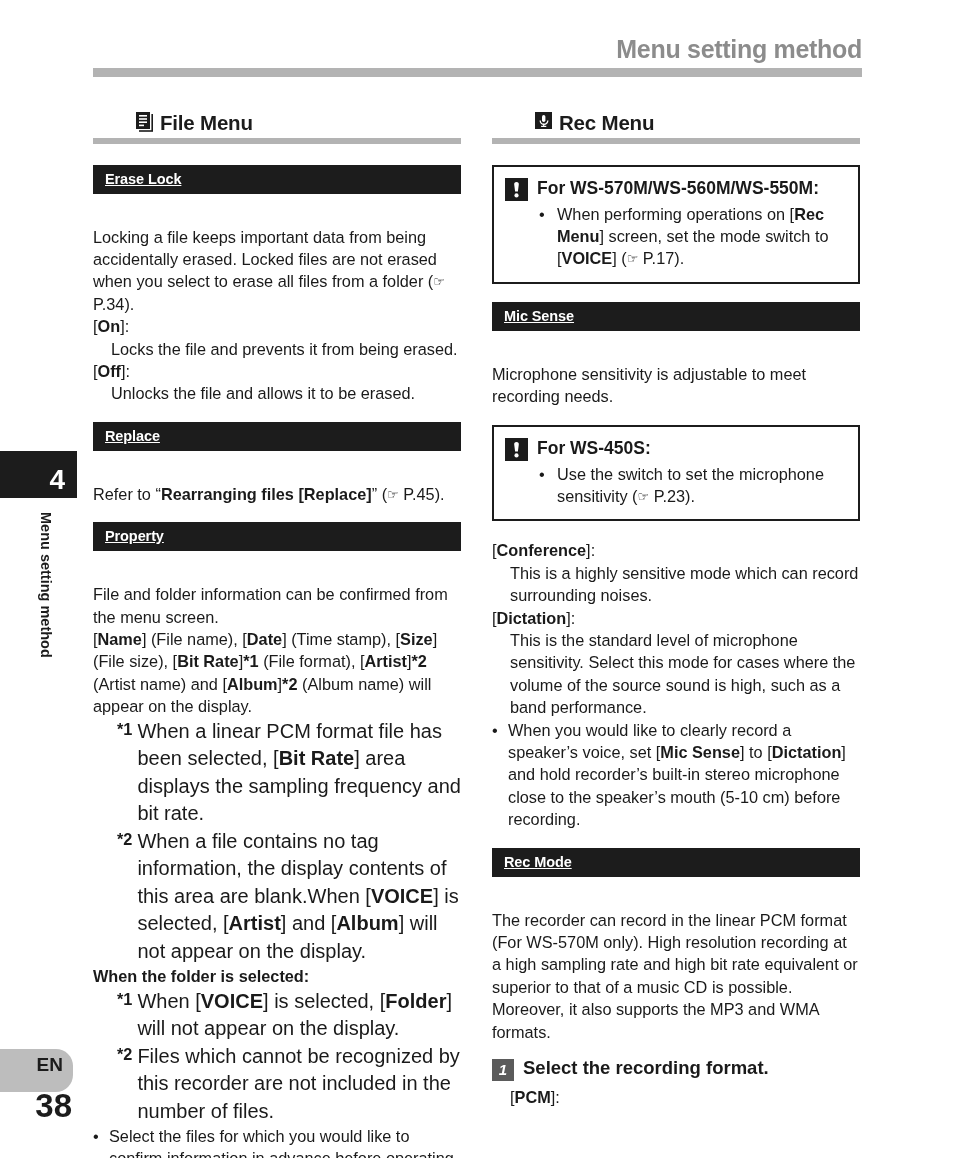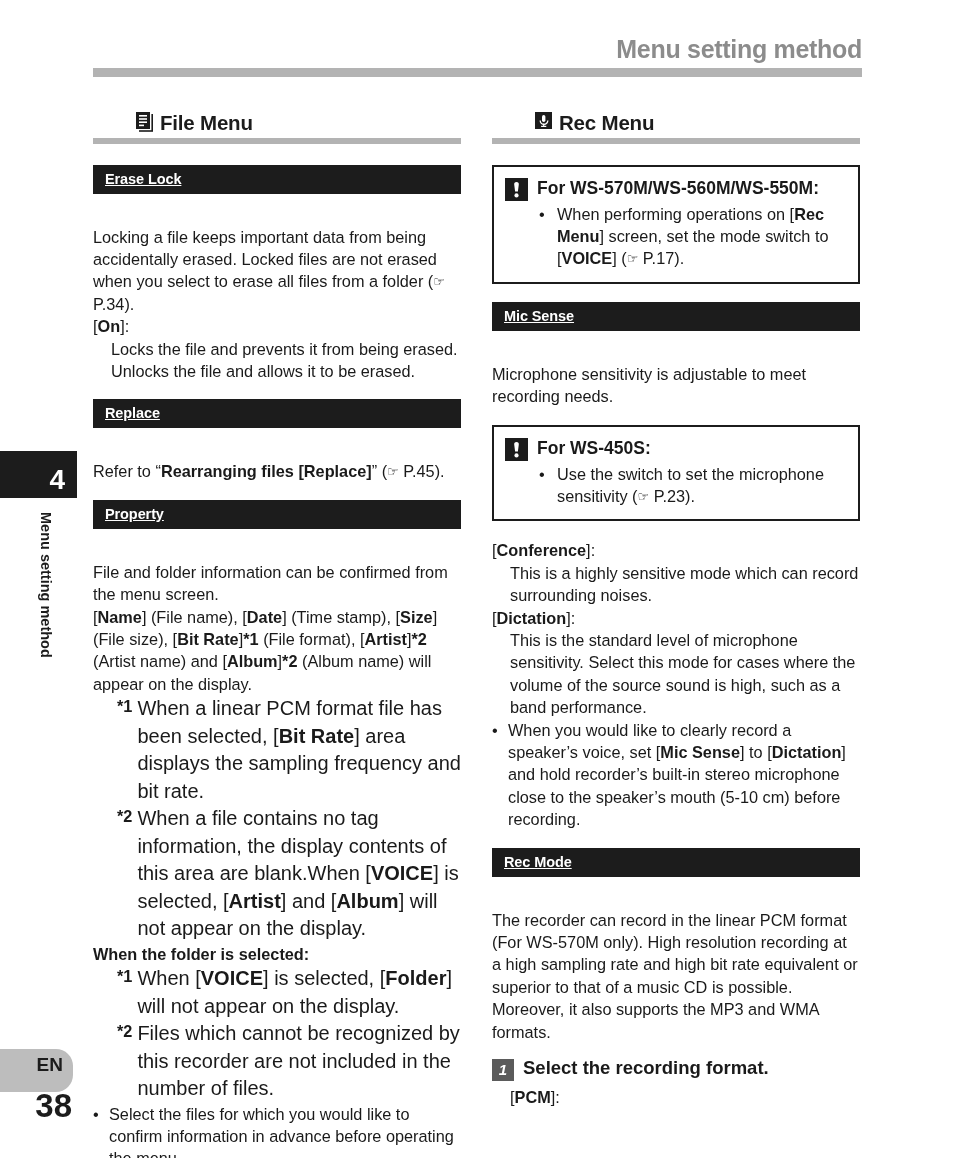--- a/index.html
+++ b/index.html
@@ -304,20 +304,21 @@
   </div>
   <div class="menu-head-rule"></div>
 
   <div class="bar-head">Erase Lock</div>
 
   <div class="body-text">
     Locking a file keeps important data from being accidentally erased. Locked files are not erased when you select to erase all files from a folder (<span class="ref">☞</span> P.34).
   </div>
   <div class="body-text">[<b>On</b>]:</div>
   <div class="body-text indent-1">Locks the file and prevents it from being erased.</div>
+  <div class="body-text">[<b>Off</b>]:</div>
   <div class="body-text indent-1 gap-md">Unlocks the file and allows it to be erased.</div>
 
   <div class="bar-head">Replace</div>
   <div class="body-text gap-md">
     Refer to “<b>Rearranging files [Replace]</b>” (<span class="ref">☞</span> P.45).
   </div>
 
   <div class="bar-head">Property</div>
 
   <div class="body-text">File and folder information can be confirmed from the menu screen.</div>

